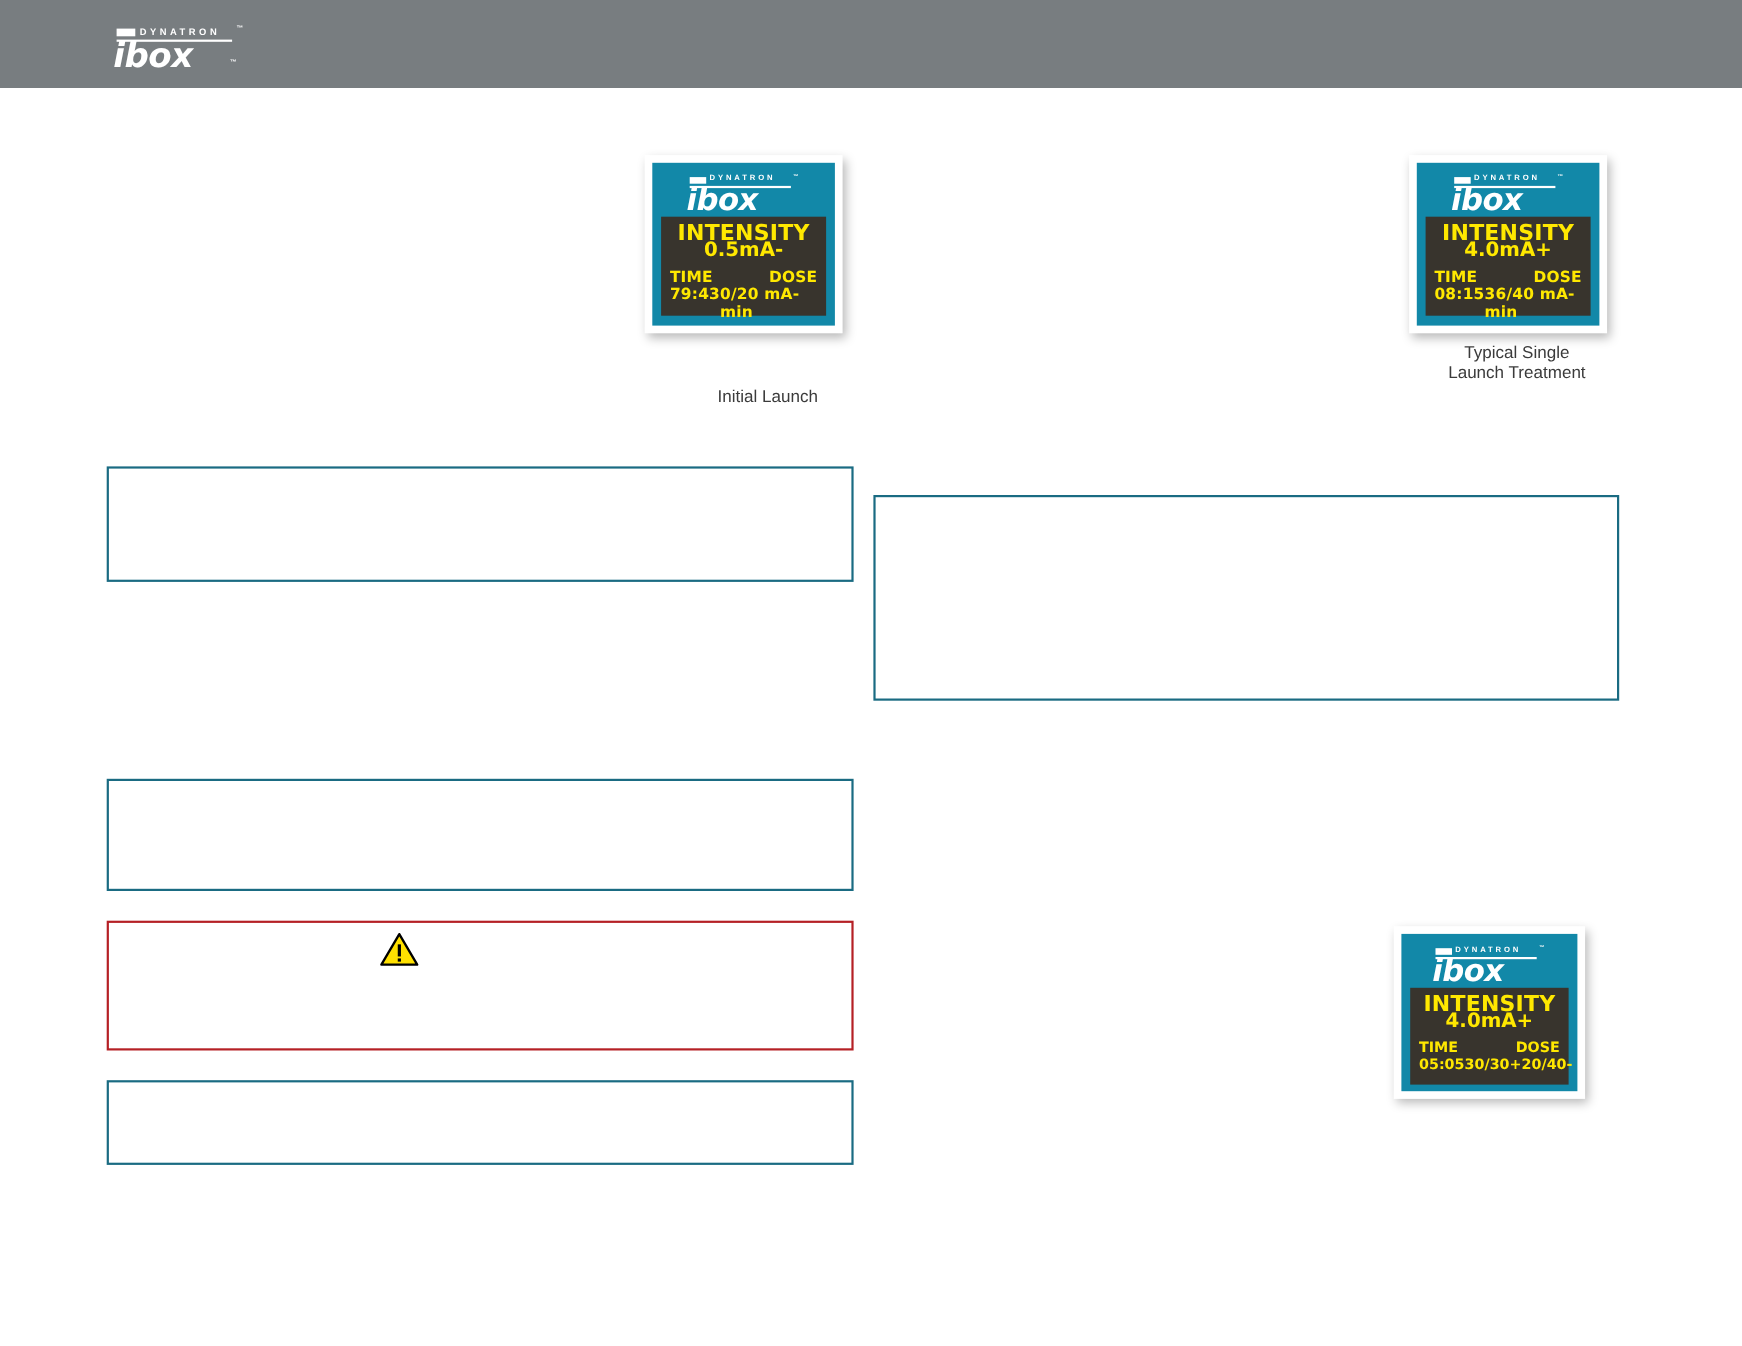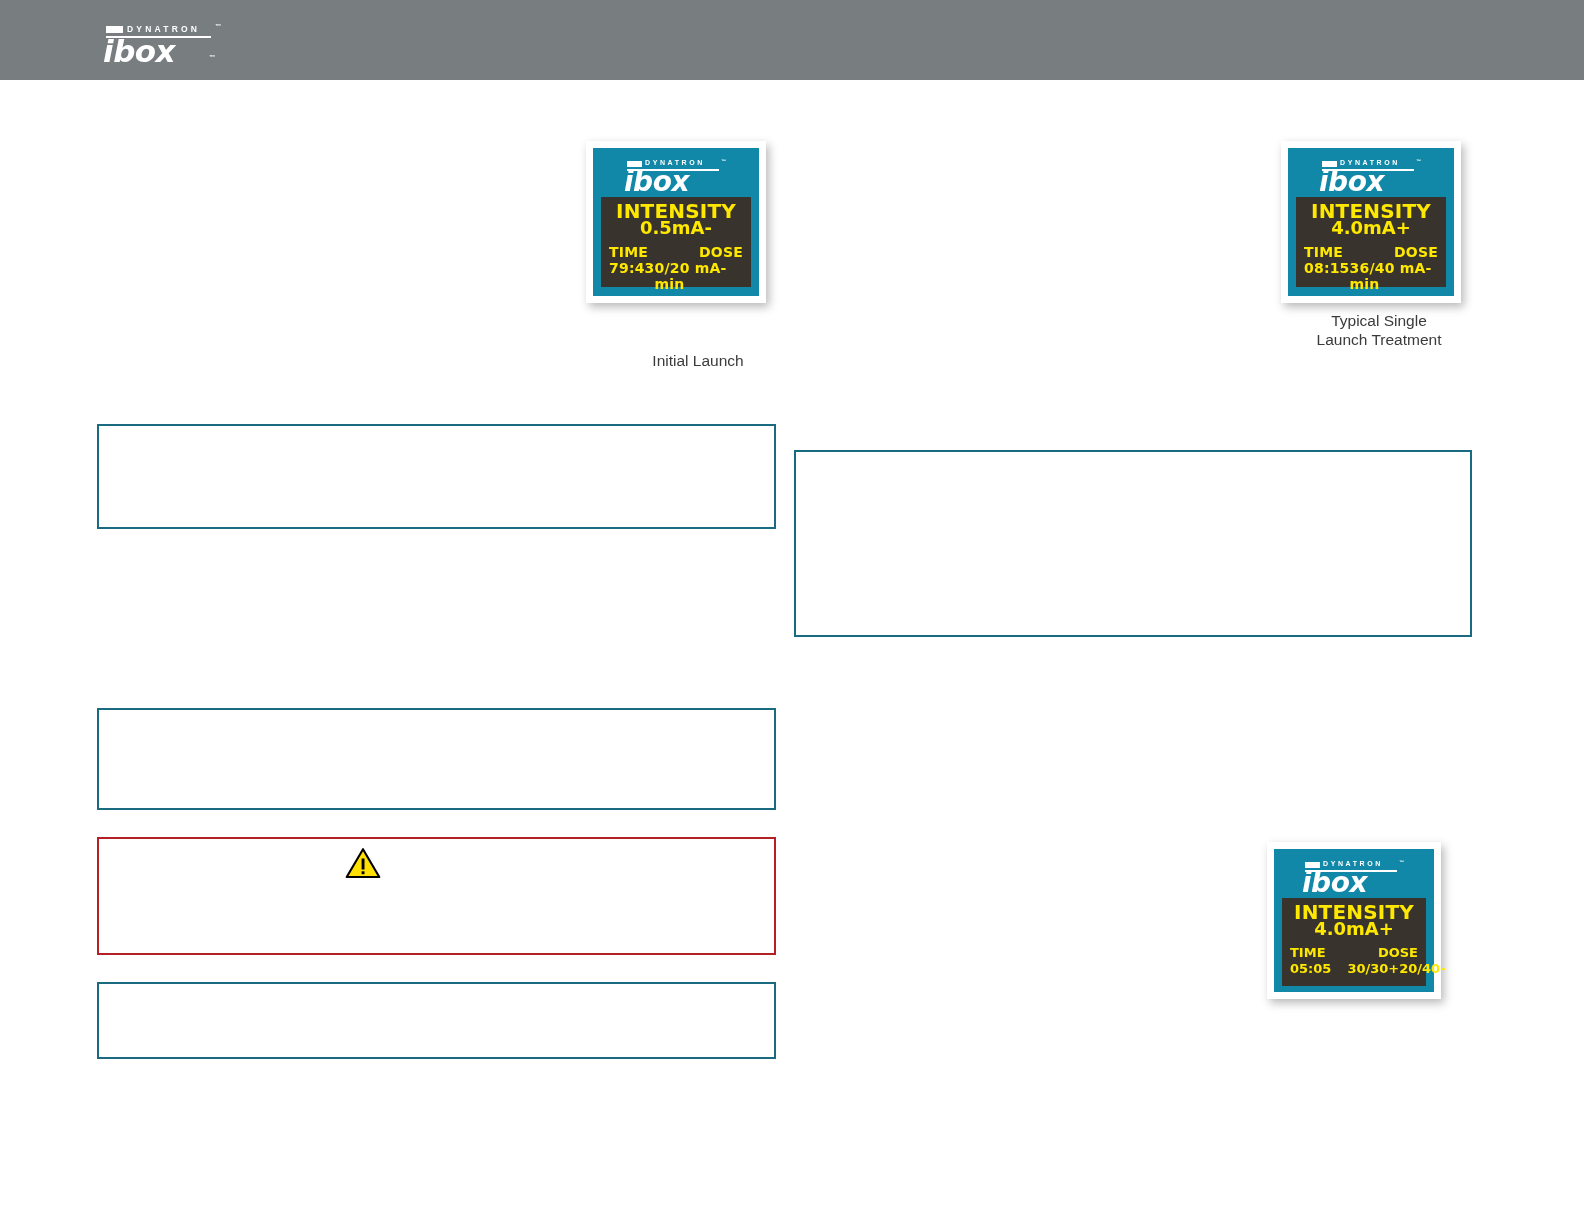--- a/index.html
+++ b/index.html
@@ -182,21 +182,21 @@
     font-size: 14px;
     line-height: 16px;
     letter-spacing: 0.2px;
   }
   .lcd-row-3 {
     display: flex;
     justify-content: space-between;
     font-size: 13px;
     line-height: 16px;
   }
-  .lcd-mid { flex: 0 0 auto; padding-left: 16px; }
+  .lcd-mid { flex: 0 0 auto; }
 
   .device-caption {
     position: absolute;
     text-align: center;
     font-size: 15.5px;
     line-height: 19px;
     color: #3b3b3b;
     font-family: "Liberation Sans", sans-serif;
   }
 

